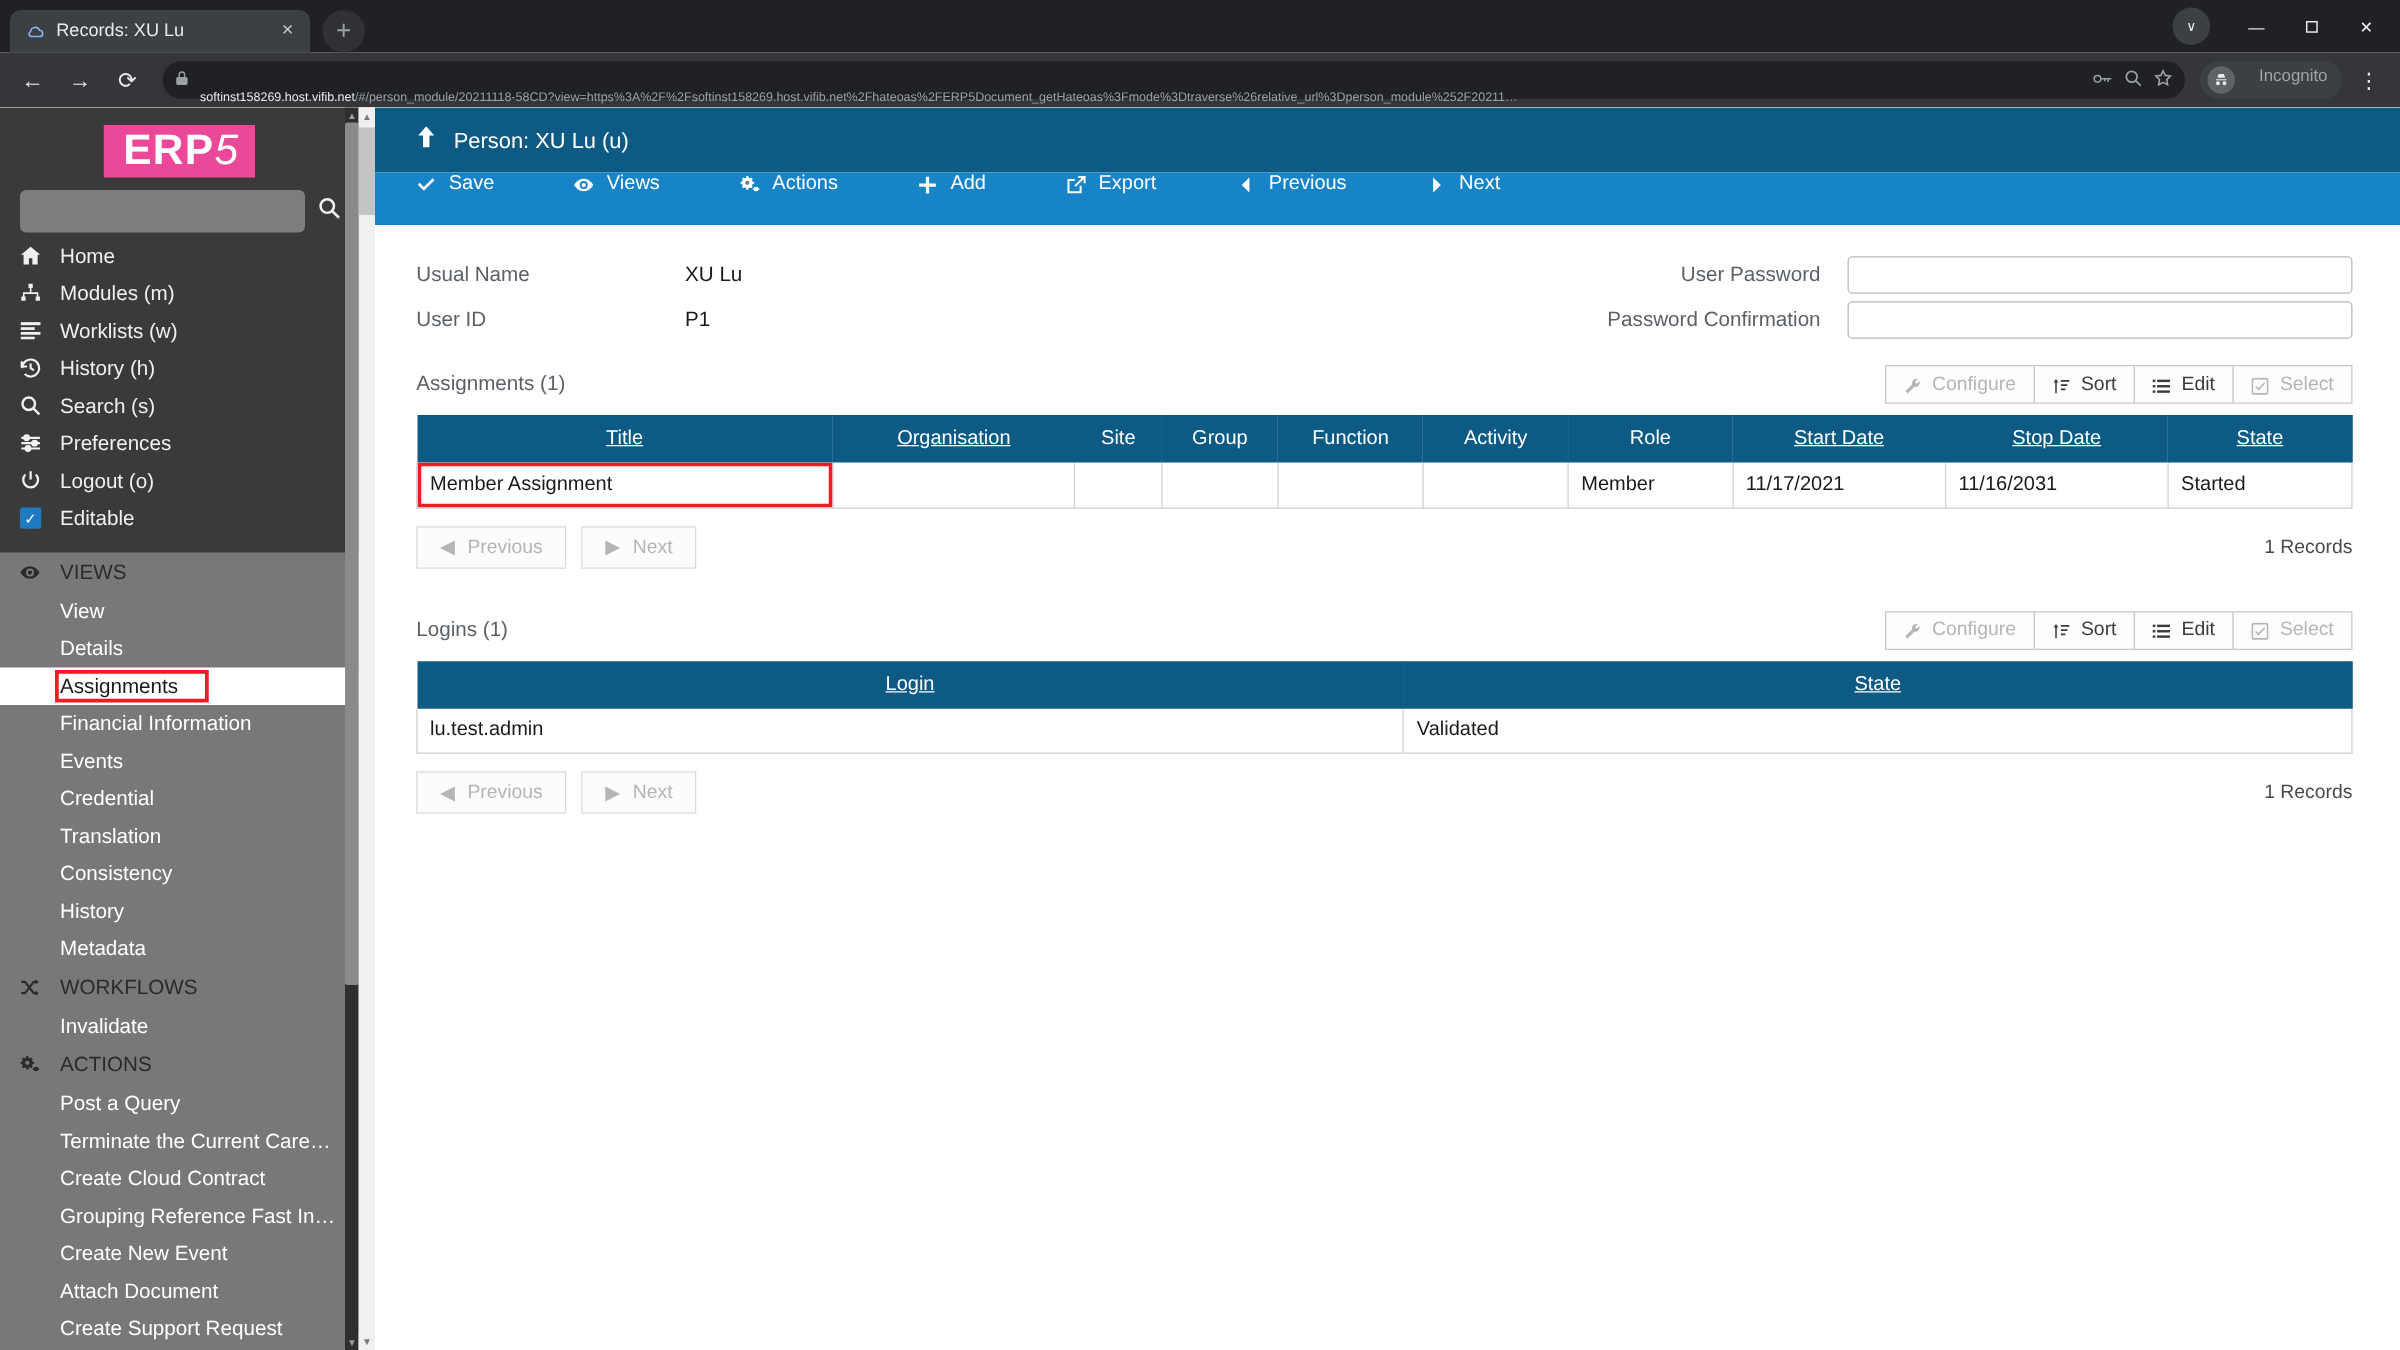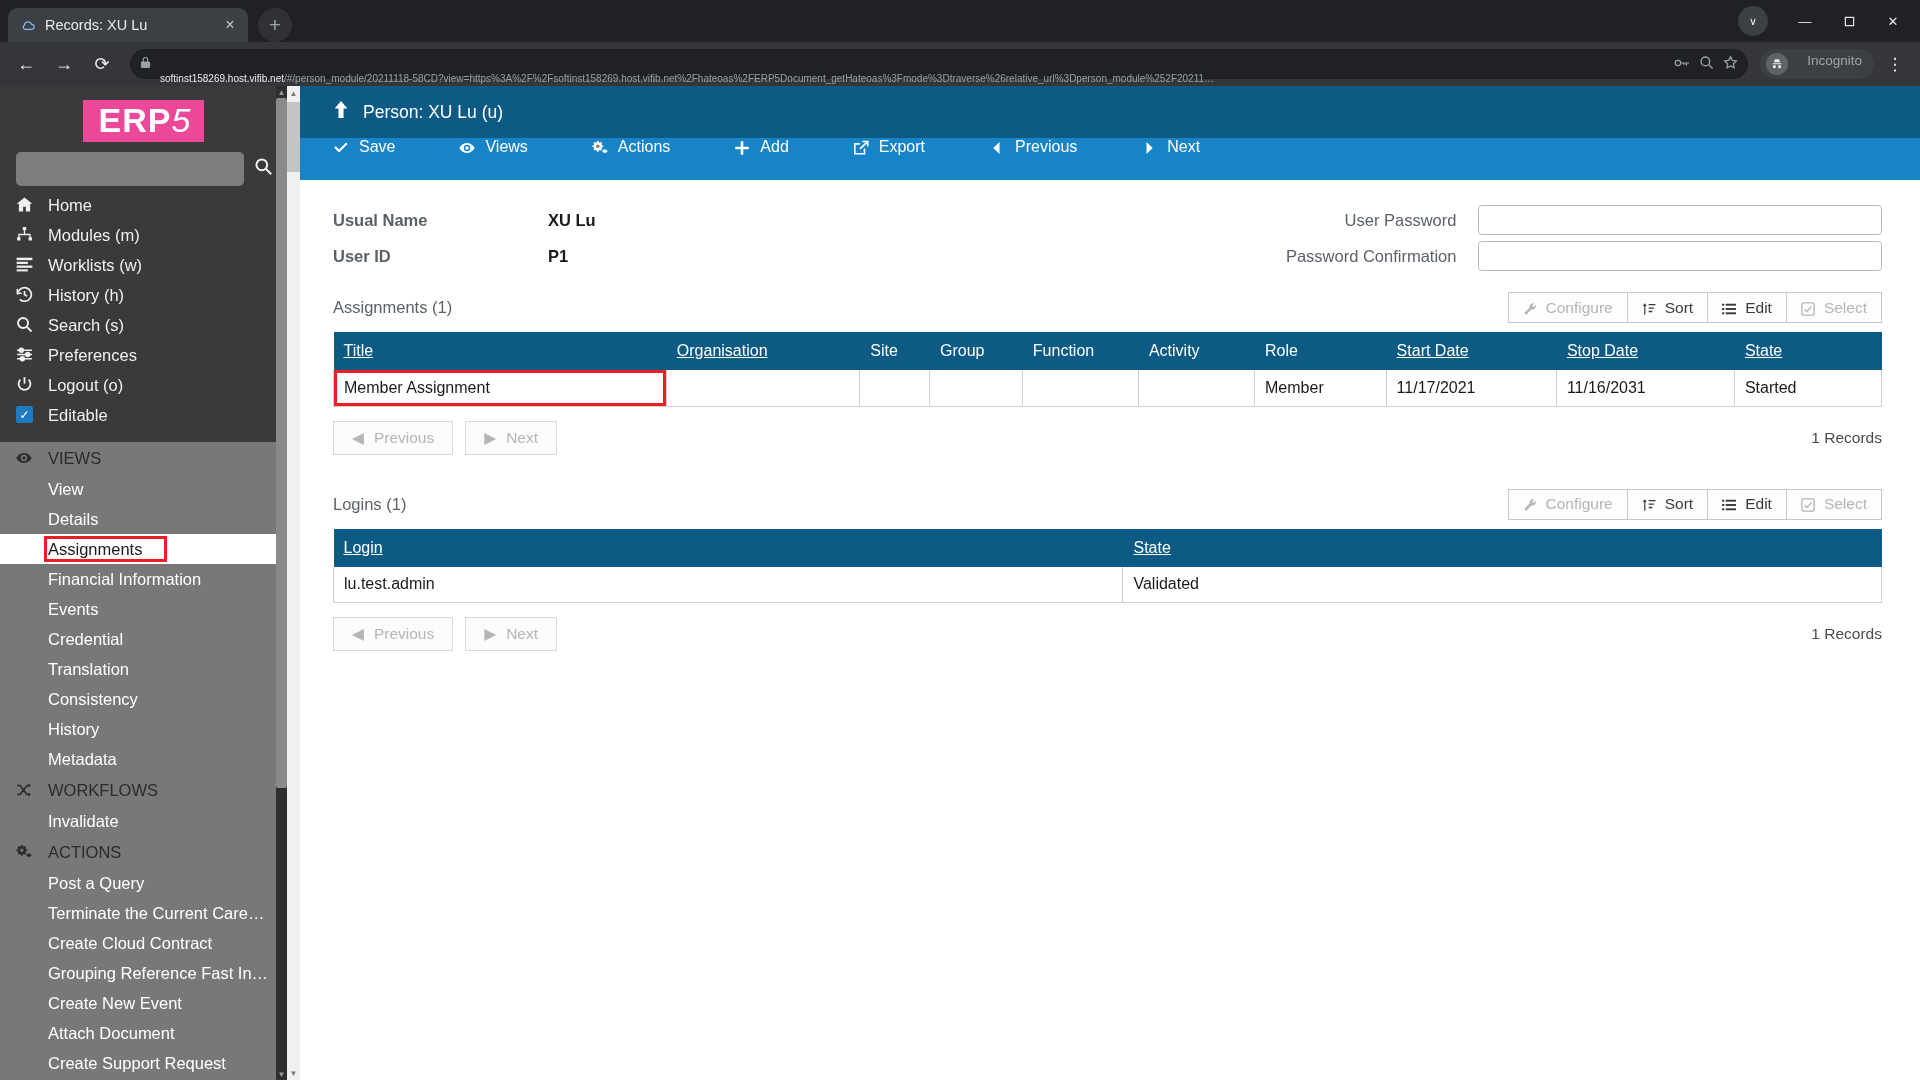--- a/index.html
+++ b/index.html
@@ -116,21 +116,21 @@
   }
   .up-arrow { font-size: 17px; }
   .action-bar {
     background: #1784c7; color: #fff; height: 42px; display: flex; align-items: flex-start;
     padding-left: 33px; font-size: 16px;
   }
   .act { display: flex; align-items: center; gap: 10px; margin-right: 64px; white-space: nowrap; }
   .act .ico { font-size: 15px; }
 
   .form-area { padding: 22px 38px 0 33px; display: flex; }
-  .col-left { width: 52%; font-weight: bold; }
+  .col-left { width: 52%; }
   .col-right { flex: 1; }
   .frow { display: flex; align-items: center; height: 36px; }
   .flabel { width: 215px; flex: none; color: #5b6168; font-size: 16.5px; }
   .flabel.right { width: 340px; text-align: right; padding-right: 22px; color:#5b6168;}
   .fvalue { font-size: 16.5px; color: #1a1a1a; }
   .finput { flex: 1; height: 30px; border: 1px solid #b9b9b9; border-radius: 4px; background: #fff; }
 
   
   .listbox { padding: 0 38px 0 33px; margin-top: 18px; }
   .lb-topline { display: flex; align-items: center; justify-content: space-between; padding-bottom: 9px; }
@@ -138,21 +138,21 @@
   .lb-tools { display: flex; align-items: stretch; gap: 0; }
   .lb-btn {
     border: 1px solid #c8c8c8; background: #fdfdfd; color: #3b3b3b; font-size: 15.5px;
     padding: 0 14px; height: 31px; display: flex; align-items: center; gap: 9px; margin-left: -1px;
   }
   .lb-btn.disabled { color: #b5b5b5; background: #fdfdfd; }
   .lb-btn .ico { font-size: 14px; }
 
   table.lb { width: 100%; border-collapse: collapse; table-layout: fixed; }
   table.lb thead th {
-    background: #0d5b85; color: #fff; text-align: left; font-weight: normal;
+    background: #0d5b85; color: #fff; text-align: center; font-weight: normal;
     font-size: 16px; height: 38px; padding: 0 10px; white-space: nowrap;
     border-right: 1px solid #0d5b85;
   }
   table.lb thead th u { text-decoration: underline; }
   table.lb tbody td {
     border: 1px solid #d0d0d0; border-top: none; height: 36px; padding: 0 10px;
     font-size: 16px; color: #1a1a1a; white-space: nowrap; overflow: hidden;
   }
   .cell-hl { position: relative; }
   .cell-hl .hl-rect {

